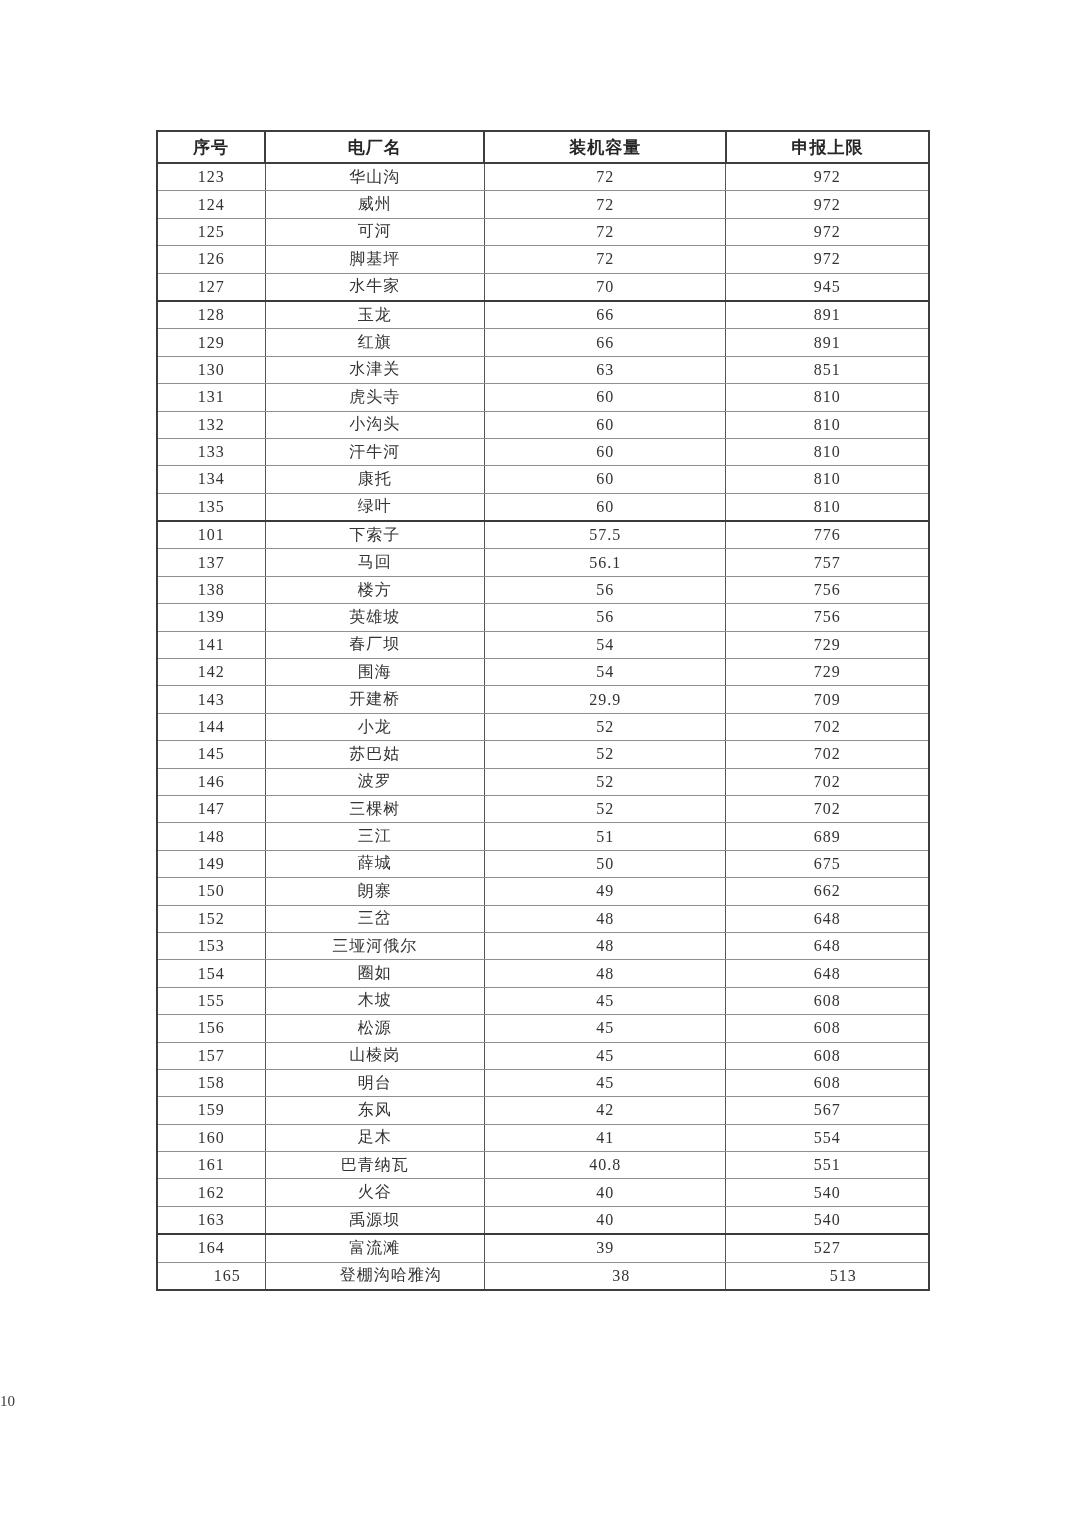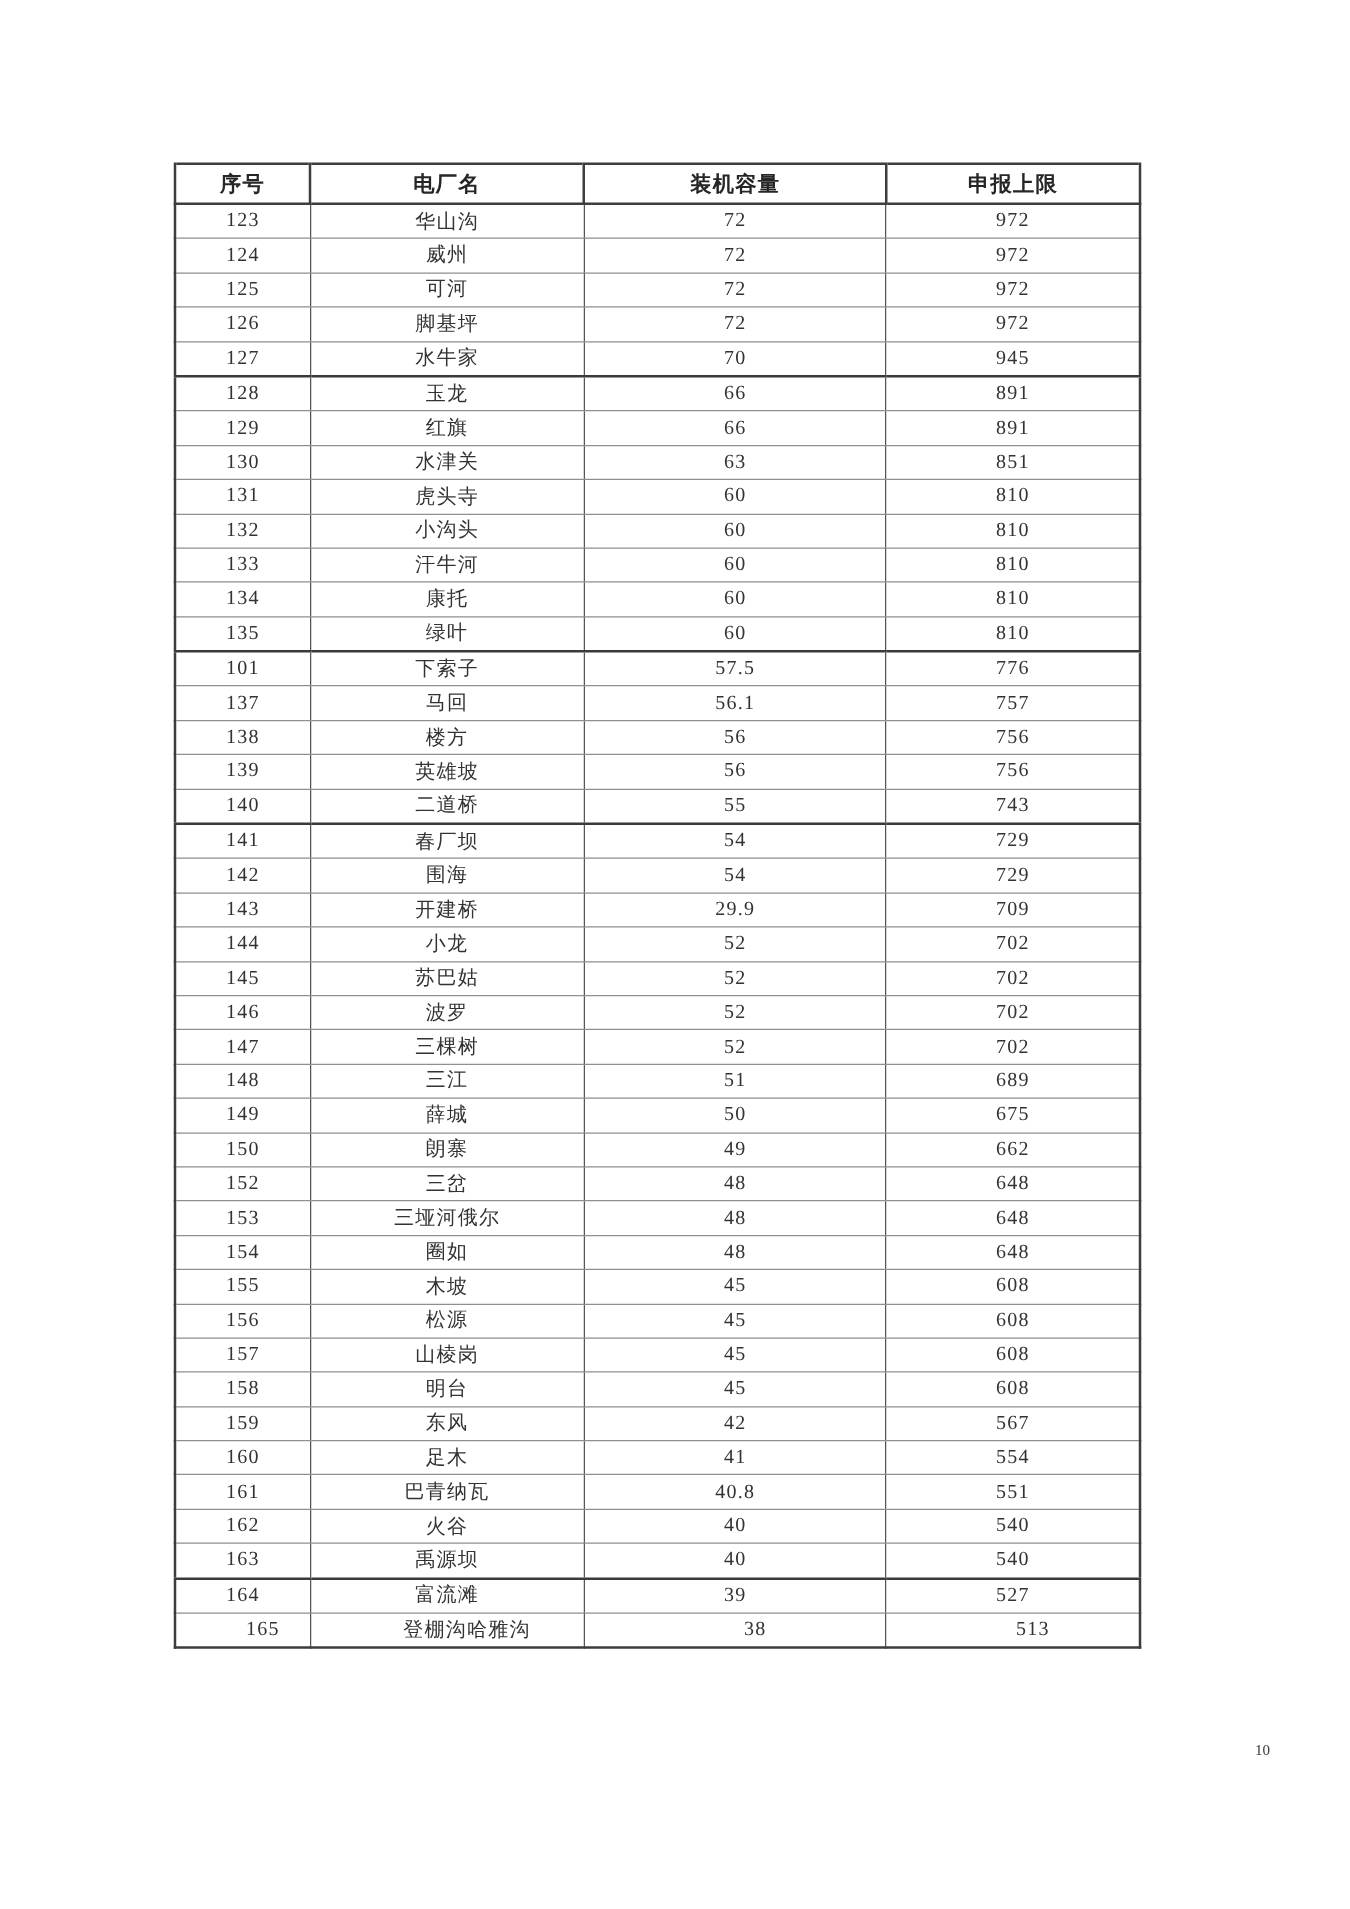--- a/index.html
+++ b/index.html
@@ -11,21 +11,21 @@
     position: relative;
     width: 1080px;
     height: 1527px;
     background: #ffffff;
     font-family: "Liberation Serif", "DejaVu Serif", serif;
     color: #2f2f2f;
     overflow: hidden;
   }
   table.data-table {
     position: absolute;
-    left: 139px;
+    left: 156px;
     top: 130px;
     width: 774px;
     border-collapse: collapse;
     table-layout: fixed;
     border: 2px solid #3d3d3d;
   }
   table.data-table col.c-no    { width: 14%; }
   table.data-table col.c-name  { width: 28.4%; }
   table.data-table col.c-cap   { width: 31.3%; }
   table.data-table col.c-limit { width: 26.3%; }
@@ -62,22 +62,22 @@
   }
   table.data-table tr:last-child td {
     border-bottom: none;
     padding-left: 32px;
   }
   .page-number {
     position: absolute;
     top: 1393px;
     left: 0;
     width: 1016px;
-    text-align: right;
-    font-size: 12px;
+    text-align: left;
+    font-size: 15px;
     color: #3a3a3a;
   }
 </style>
 </head>
 <body>
 
 <div class="page">
 
   <table class="data-table">
     <colgroup>
@@ -190,26 +190,20 @@
           <td>楼方</td>
           <td>56</td>
           <td>756</td>
         </tr>
         <tr>
           <td>139</td>
           <td>英雄坡</td>
           <td>56</td>
           <td>756</td>
         </tr>
-        <tr class="thick">
-          <td>140</td>
-          <td>二道桥</td>
-          <td>55</td>
-          <td>743</td>
-        </tr>
         <tr>
           <td>141</td>
           <td>春厂坝</td>
           <td>54</td>
           <td>729</td>
         </tr>
         <tr>
           <td>142</td>
           <td>围海</td>
           <td>54</td>

